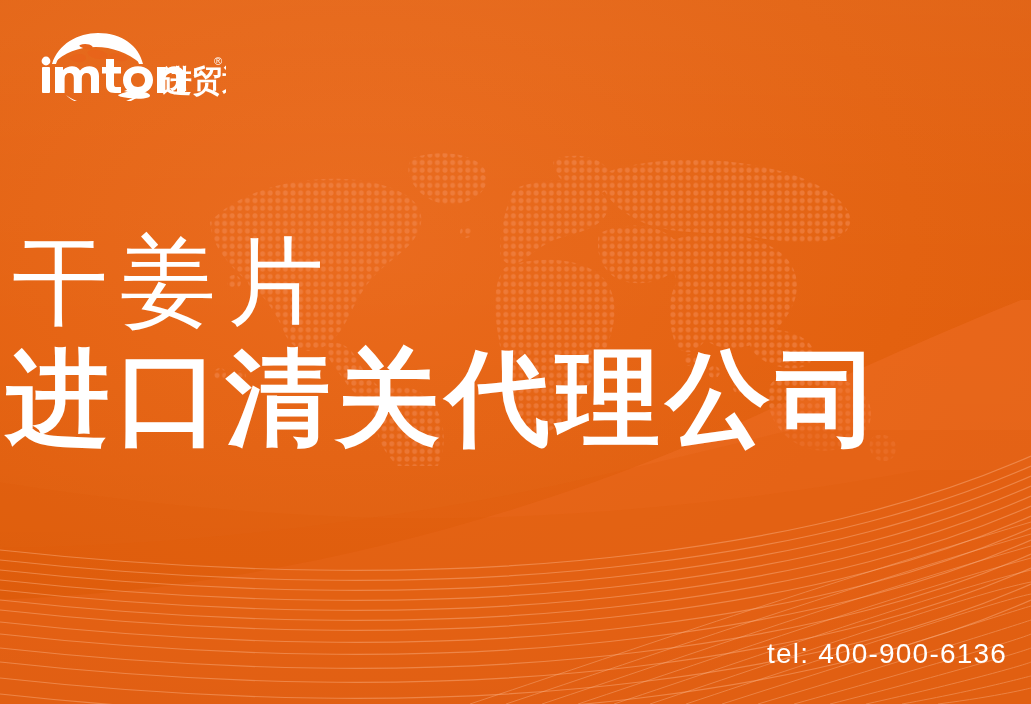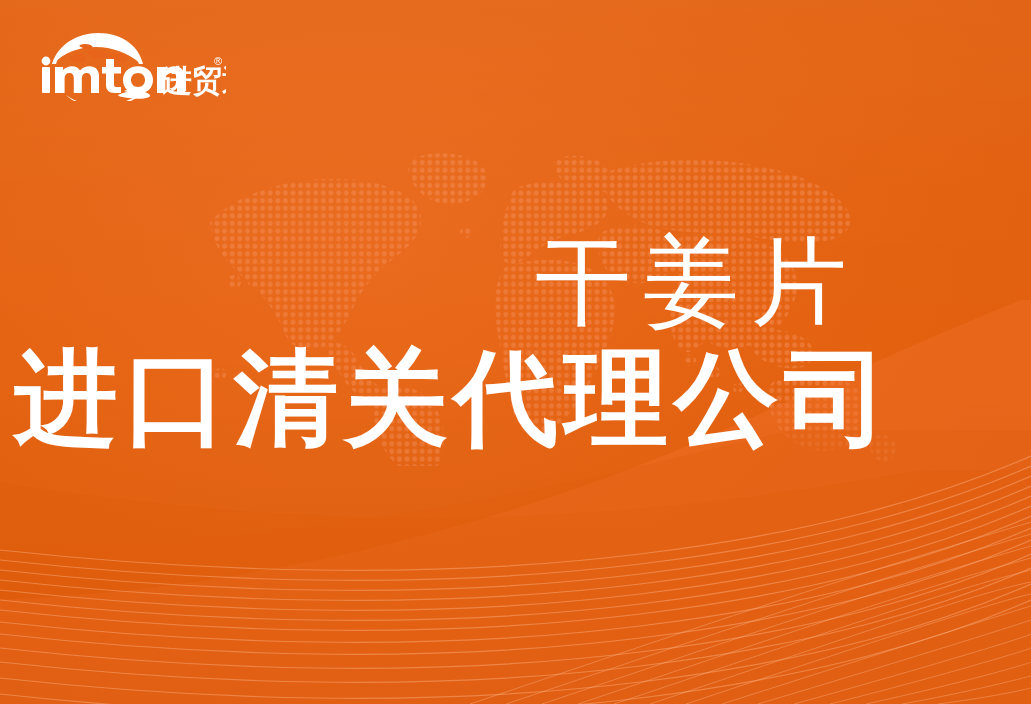--- a/index.html
+++ b/index.html
@@ -79,24 +79,24 @@
     left: 36px;
     top: 33px;
     width: 190px;
     height: 68px;
   }
   #logo svg { display: block; }
 
   
   #headline {
     position: absolute;
-    left: 8px;
+    left: 0;
     top: 226px;
     width: 851px;
-    text-align: right;
+    text-align: left;
     color: #ffffff;
     user-select: none;
   }
   .head-line-1 {
     font-size: 96px;
     line-height: 112px;
     letter-spacing: 12px;
     text-indent: 12px;
     font-weight: 400;
     white-space: nowrap;
@@ -322,14 +322,15 @@
 
       <text x="182" y="32" font-family="'Liberation Sans','DejaVu Sans',sans-serif" font-size="11" fill="#ffffff" text-anchor="middle">®</text>
     </svg>
   </div>
 
   <div id="headline">
     <div class="head-line-1">干姜片</div>
     <div class="head-line-2">进口清关代理公司</div>
   </div>
 
+  <div id="telephone">tel: 400-900-6136</div>
 
 </div>
 
 </body></html>

